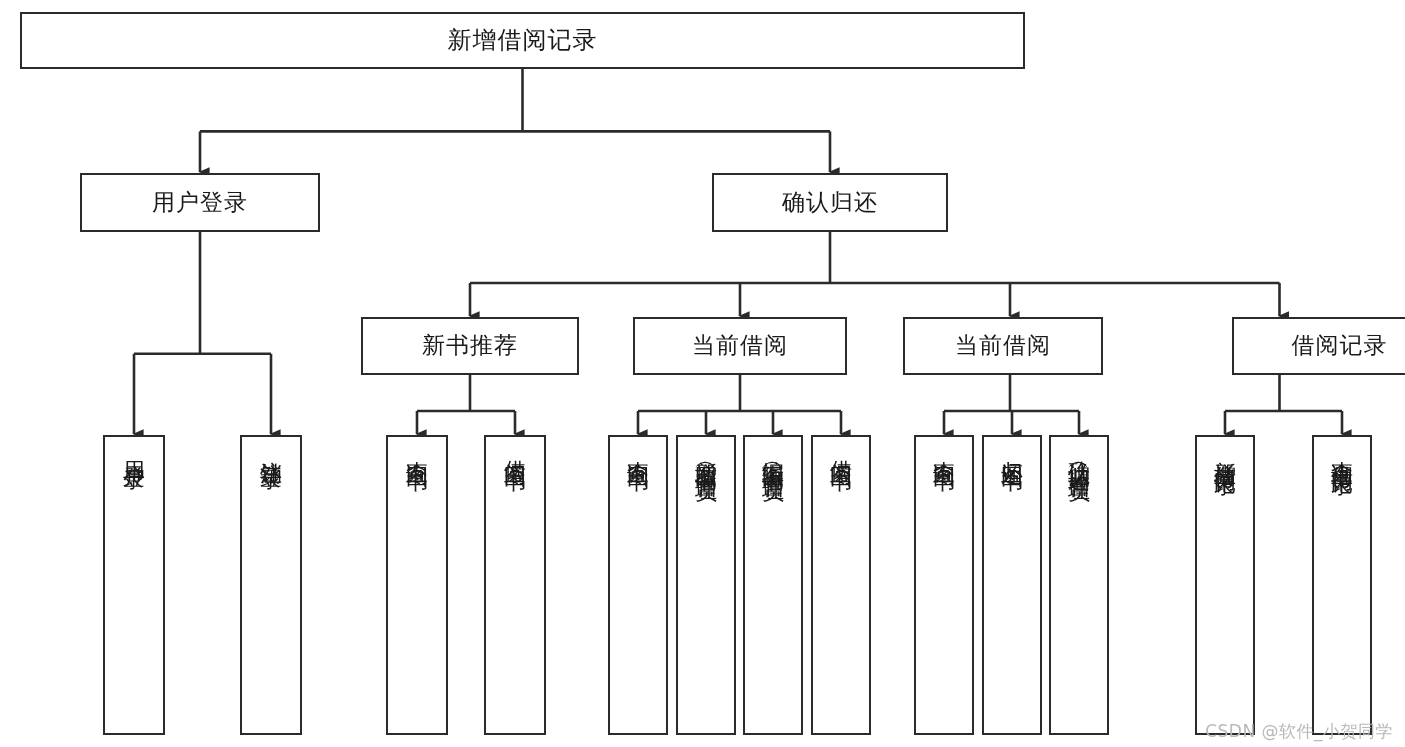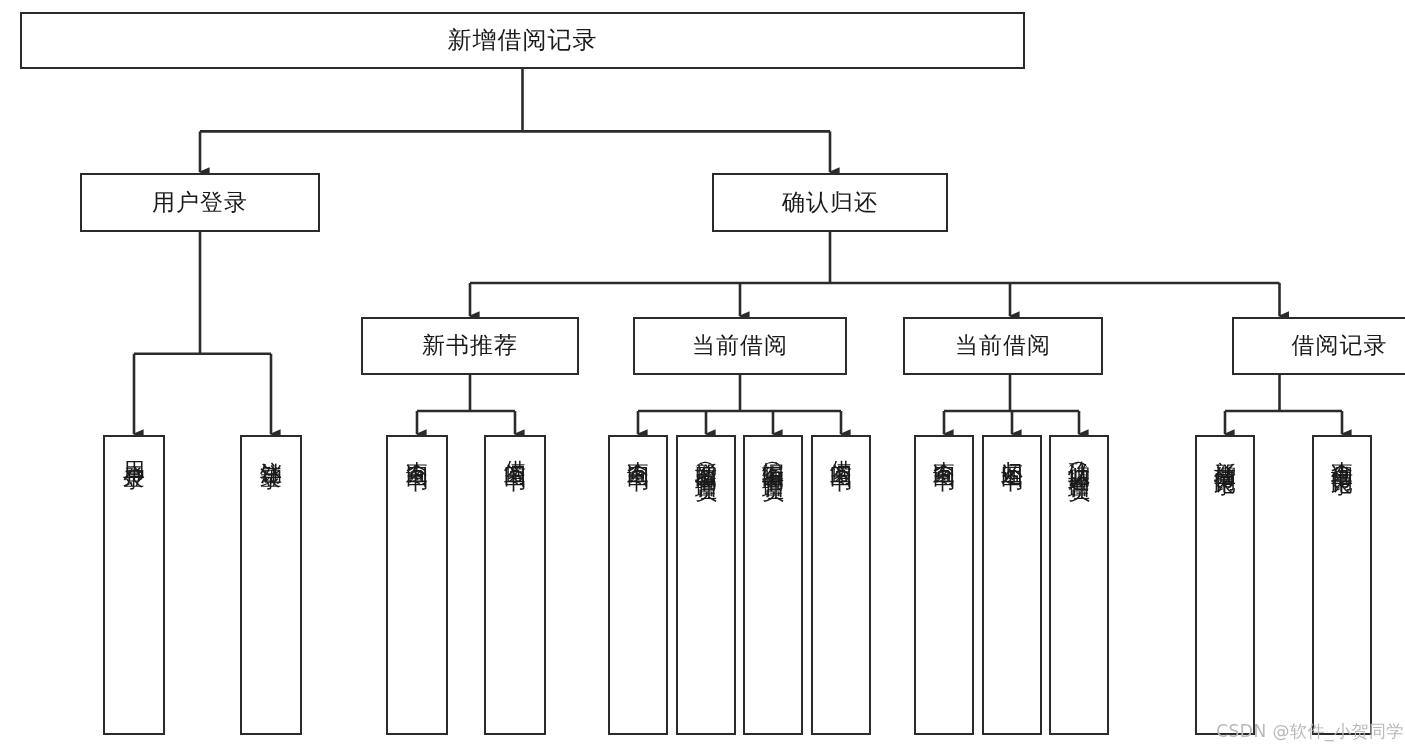--- a/index.html
+++ b/index.html
@@ -54,21 +54,21 @@
     line-height: 1.28;
     letter-spacing: 3px;
     white-space: nowrap;
     text-align: start;
   }
   .label {
     display: block;
   }
   #watermark {
     position: absolute;
-    right: 1px;
+    right: 12px;
     bottom: 4px;
     font-size: 17px;
     color: #b9b9b9;
     letter-spacing: 0.5px;
     white-space: nowrap;
     pointer-events: none;
     margin-left: 40px;
   }
 </style>
 </head>

